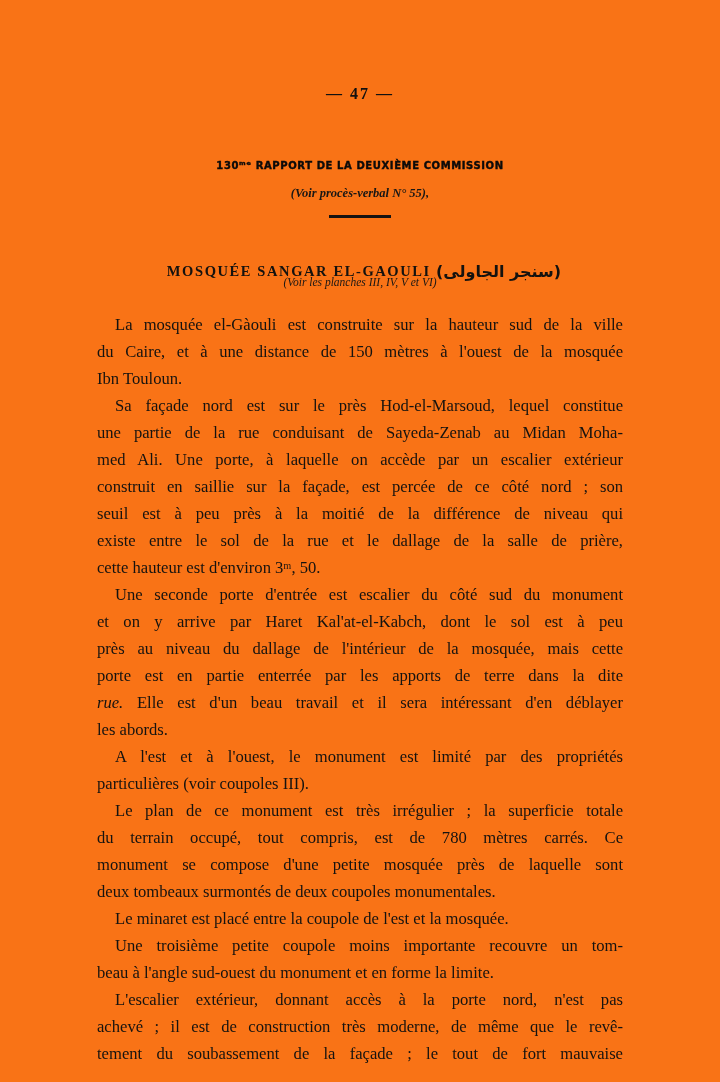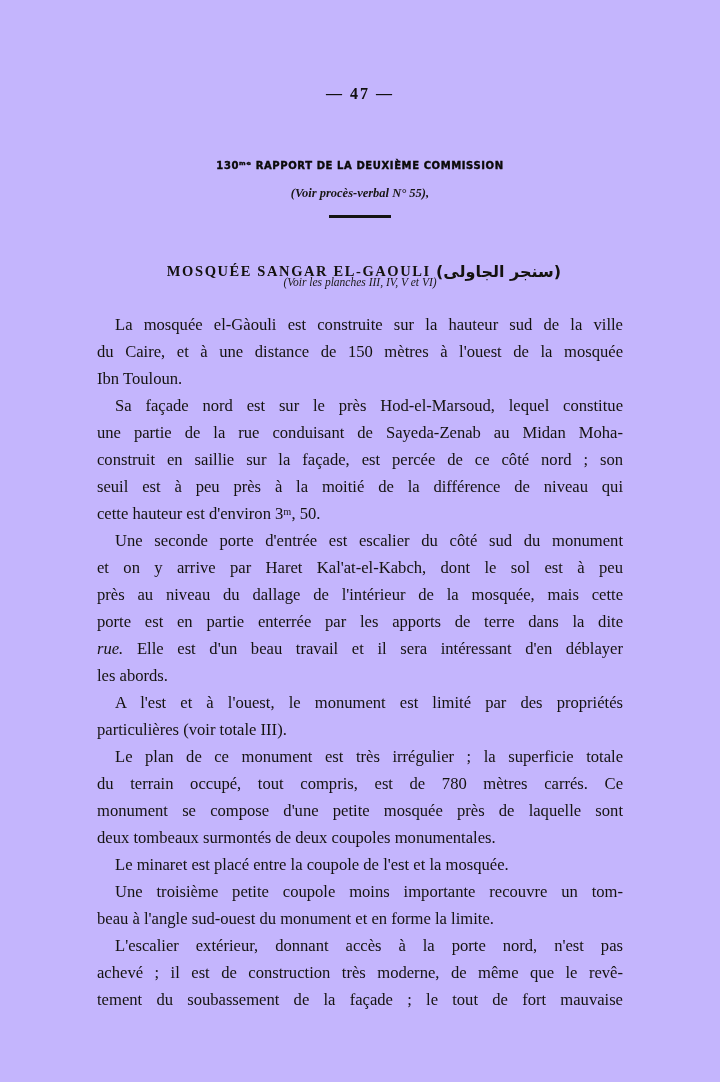--- a/index.html
+++ b/index.html
@@ -4,21 +4,21 @@
 <style>
   html, body {
     margin: 0;
     padding: 0;
     background: #ffffff;
   }
   .scan-page {
     position: relative;
     width: 720px;
     height: 1082px;
-    background: #c4b5fd;
+    background: #f97316;
     font-family: "Liberation Serif", serif;
     color: #171513;
     overflow: hidden;
   }
   .page-number {
     position: absolute;
     top: 85px;
     left: 0; right: 0;
     text-align: center;
     font-size: 16px;
@@ -124,37 +124,39 @@
 
     <div>
       <div class="line start">La mosquée el-Gàouli est construite sur la hauteur sud de la ville</div>
       <div class="line">du Caire, et à une distance de 150 mètres à l'ouest de la mosquée</div>
       <div class="line end">Ibn Touloun.</div>
     </div>
 
     <div>
       <div class="line start">Sa façade nord est sur le près Hod-el-Marsoud, lequel constitue</div>
       <div class="line">une partie de la rue conduisant de Sayeda-Zenab au Midan Moha-</div>
+      <div class="line">med Ali. Une porte, à laquelle on accède par un escalier extérieur</div>
       <div class="line">construit en saillie sur la façade, est percée de ce côté nord ; son</div>
       <div class="line">seuil est à peu près à la moitié de la différence de niveau qui</div>
+      <div class="line">existe entre le sol de la rue et le dallage de la salle de prière,</div>
       <div class="line end">cette hauteur est d'environ 3ᵐ, 50.</div>
     </div>
 
     <div>
       <div class="line start">Une seconde porte d'entrée est escalier du côté sud du monument</div>
       <div class="line">et on y arrive par Haret Kal'at-el-Kabch, dont le sol est à peu</div>
       <div class="line">près au niveau du dallage de l'intérieur de la mosquée, mais cette</div>
       <div class="line">porte est en partie enterrée par les apports de terre dans la dite</div>
       <div class="line"><em>rue.</em><span> Elle est d'un beau travail et il sera intéressant d'en déblayer</span></div>
       <div class="line end">les abords.</div>
     </div>
 
     <div>
       <div class="line start">A l'est et à l'ouest, le monument est limité par des propriétés</div>
-      <div class="line end">particulières (voir totale III).</div>
+      <div class="line end">particulières (voir coupoles III).</div>
     </div>
 
     <div>
       <div class="line start">Le plan de ce monument est très irrégulier ; la superficie totale</div>
       <div class="line">du terrain occupé, tout compris, est de 780 mètres carrés. Ce</div>
       <div class="line">monument se compose d'une petite mosquée près de laquelle sont</div>
       <div class="line end">deux tombeaux surmontés de deux coupoles monumentales.</div>
     </div>
 
     <div>

